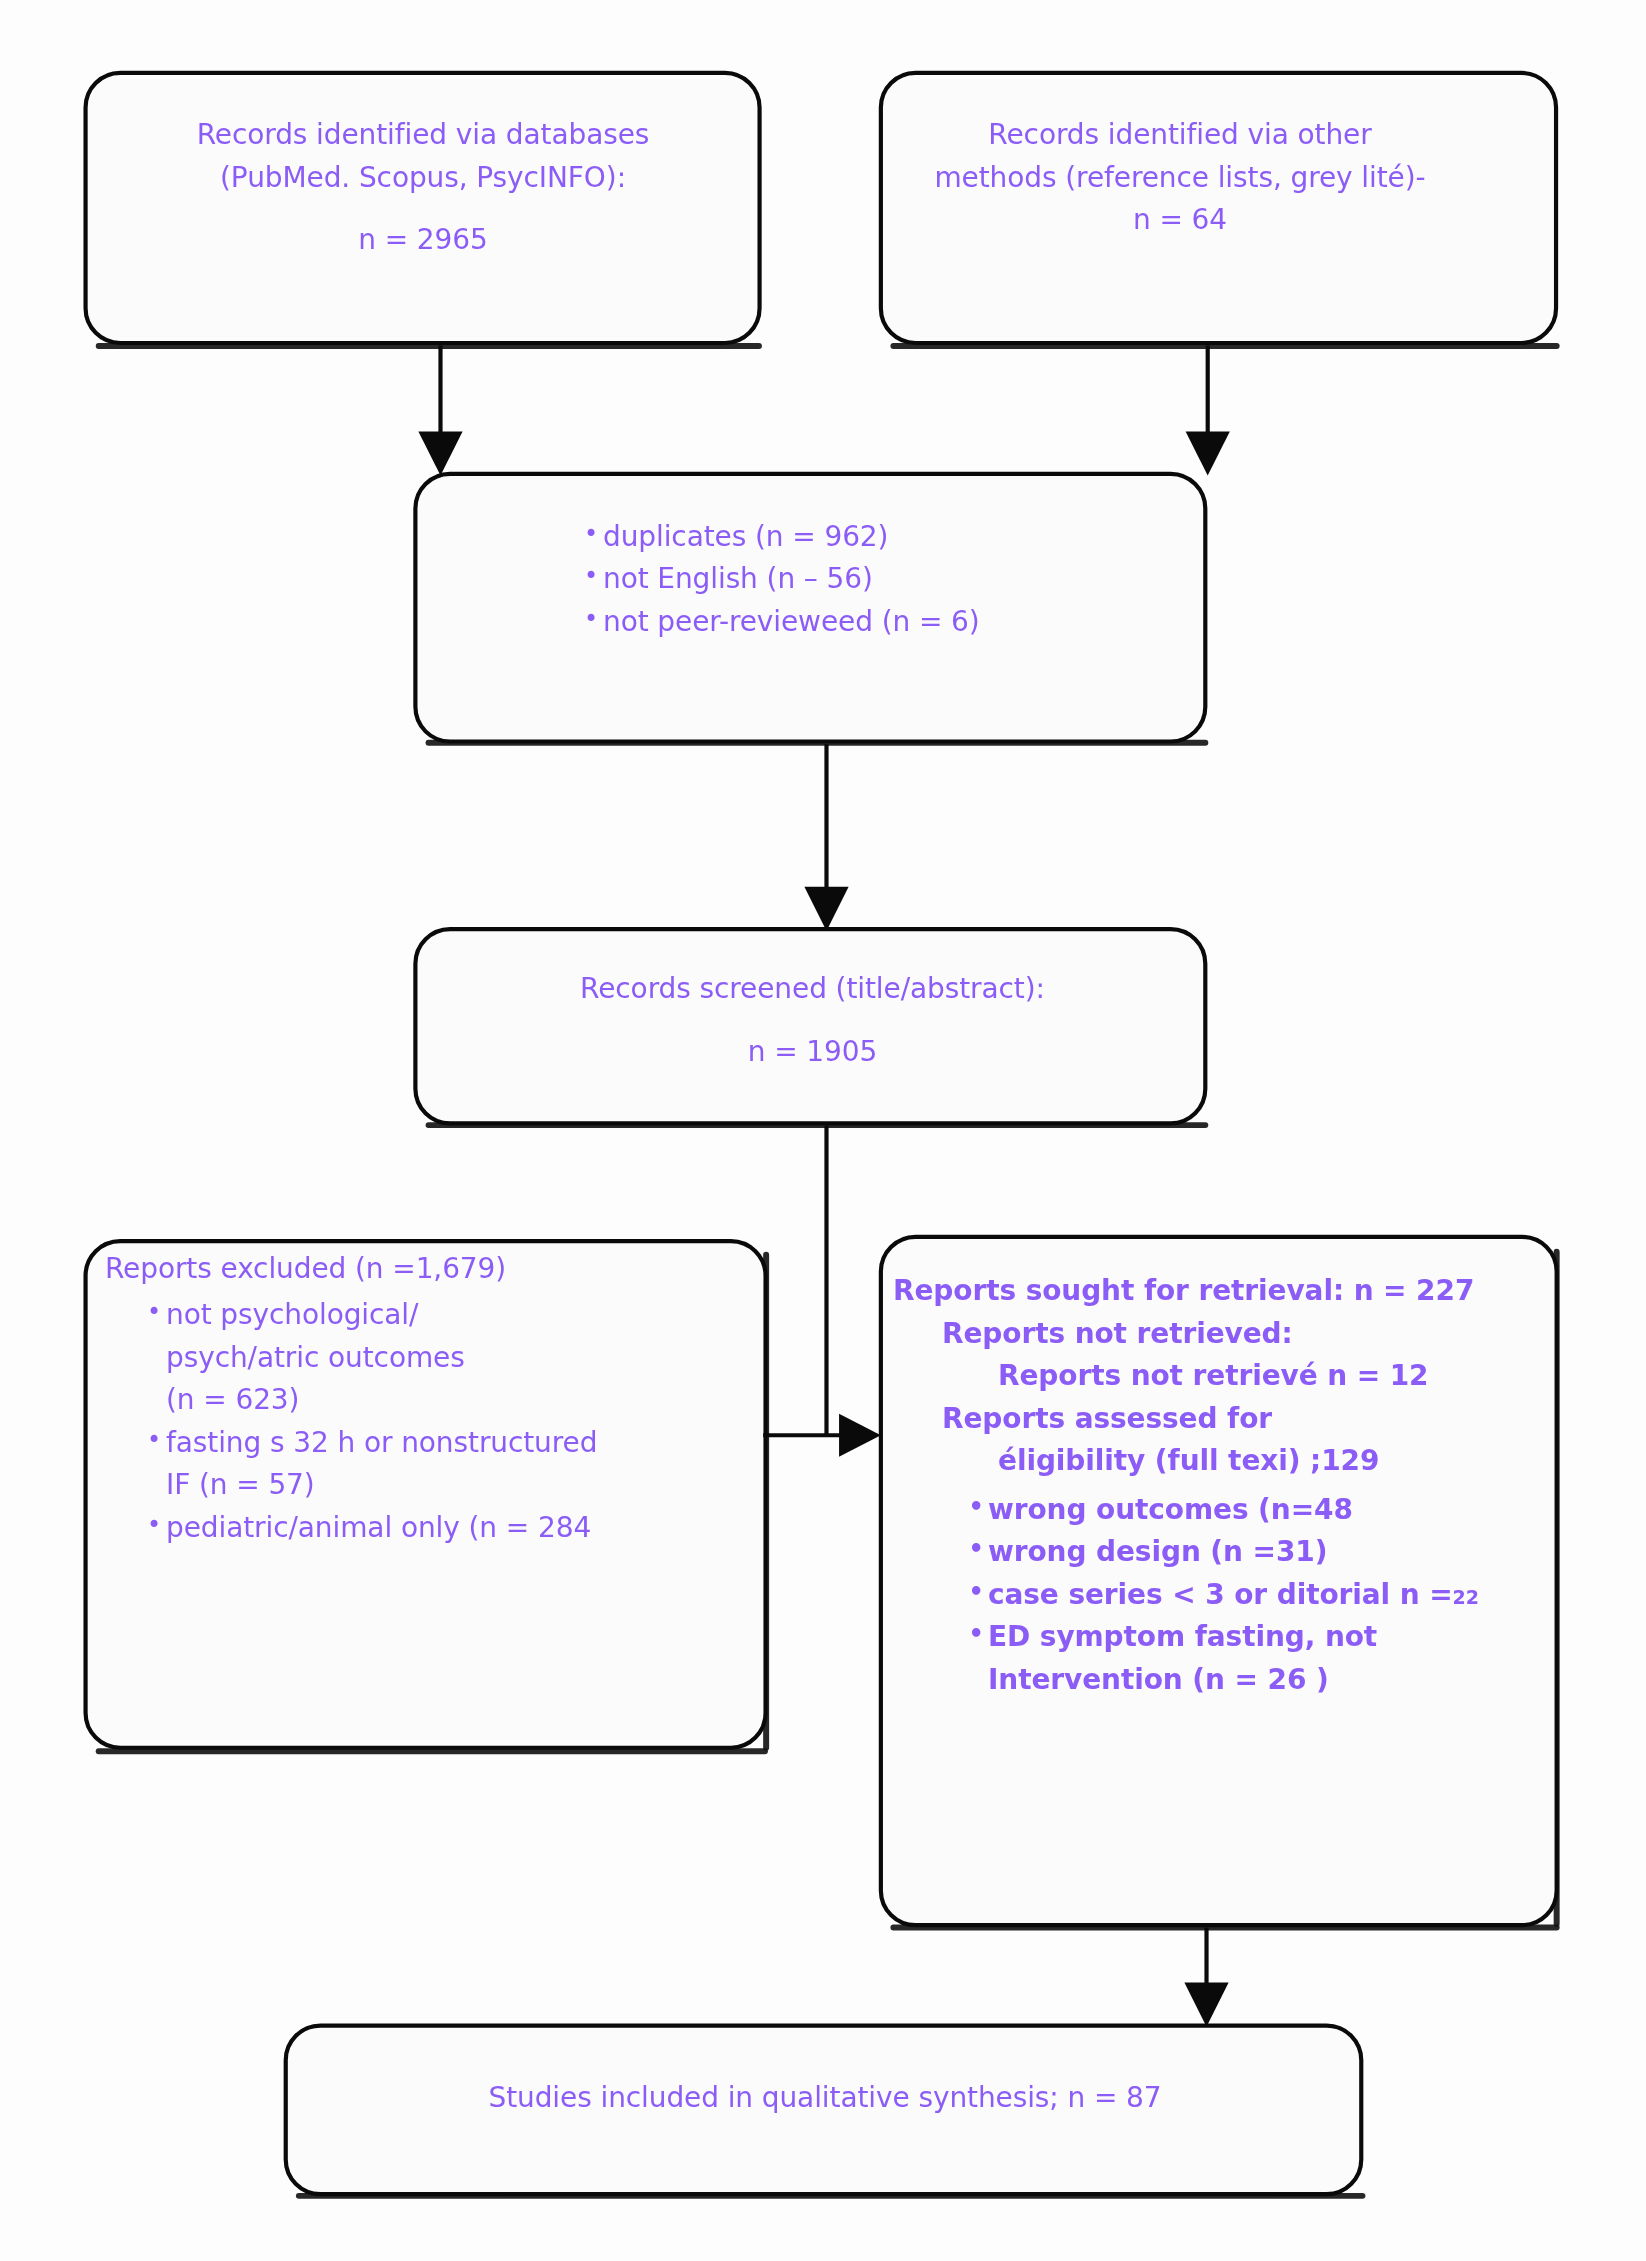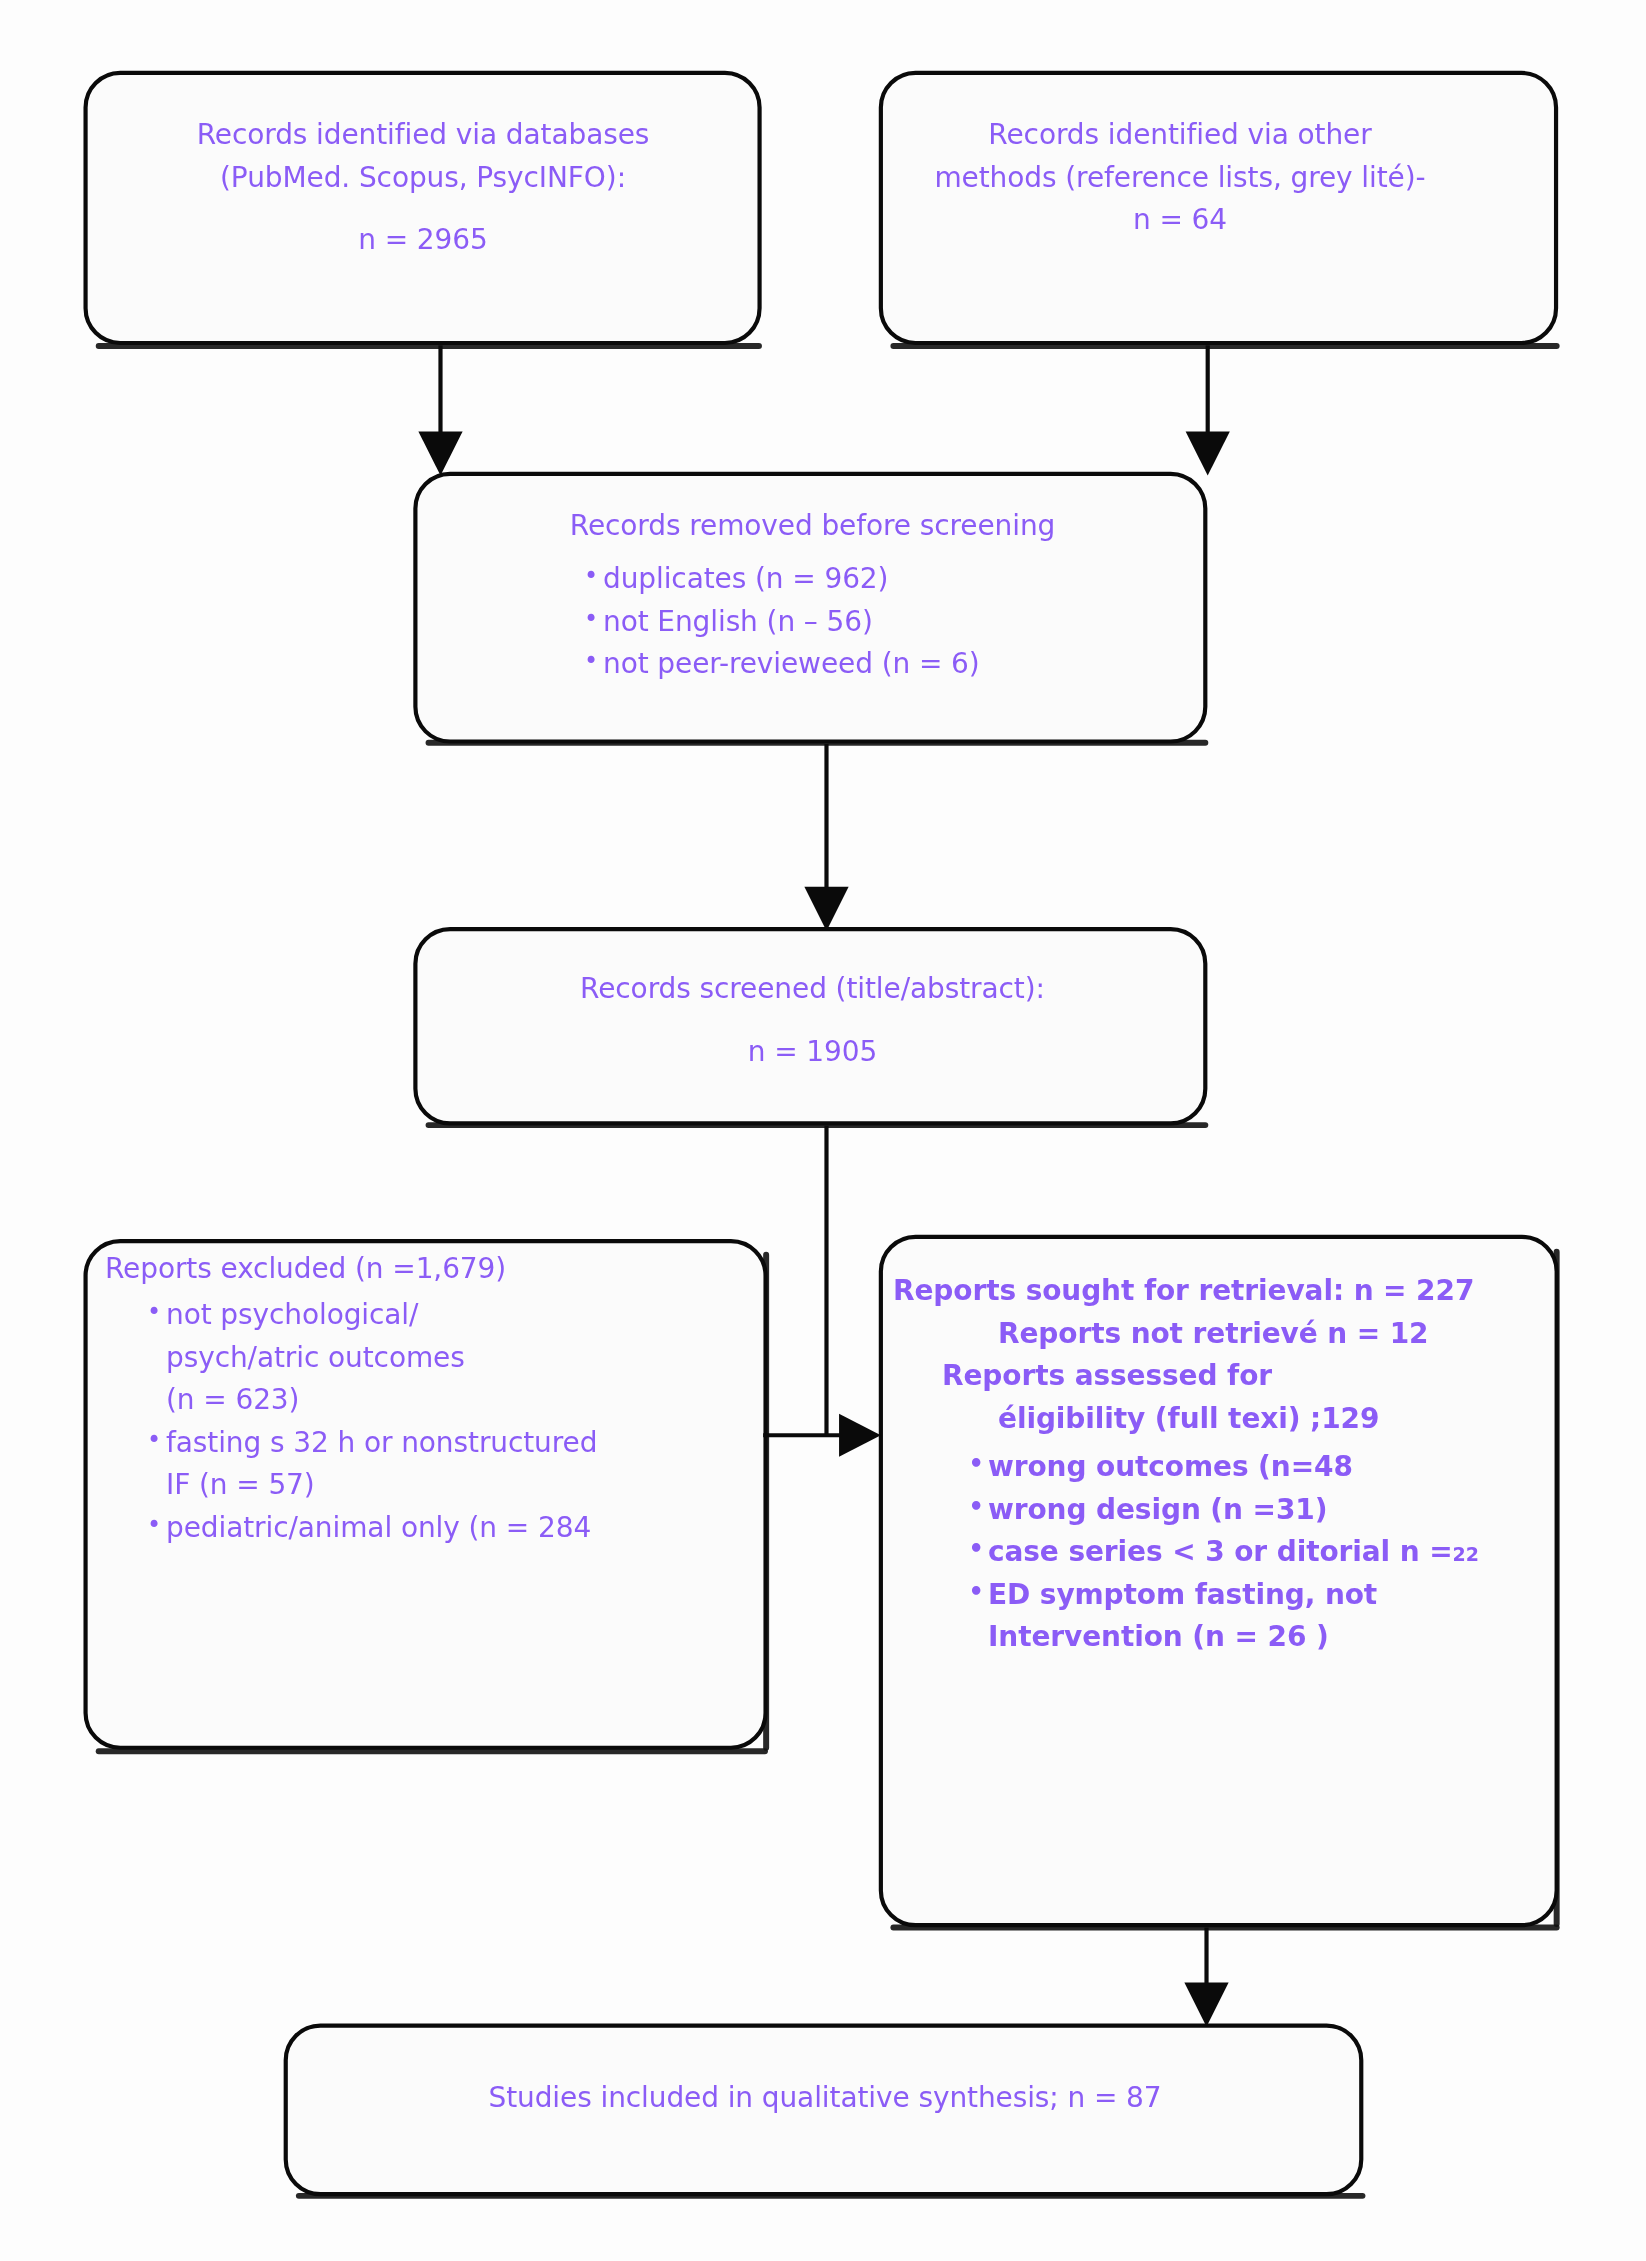--- a/index.html
+++ b/index.html
@@ -147,21 +147,20 @@
     <span class="tline" style="margin-top:20.3px;">n = 2965</span>
   </div>
 
   <div class="node-text centered" id="box-other-text">
     <span class="tline">Records identified via other</span>
     <span class="tline">methods (reference lists, grey lité)-</span>
     <span class="tline">n = 64</span>
   </div>
 
   <div class="node-text centered" id="box-removed-text">
-    <span class="tline">Records removed before screening</span>
     <div class="bullets" style="text-align:left;">
       <div class="bullet-row">
         <span class="bullet-dot">•</span>
         <span class="bullet-text">duplicates (n = 962)</span>
       </div>
       <div class="bullet-row">
         <span class="bullet-dot">•</span>
         <span class="bullet-text">not English (n – 56)</span>
       </div>
       <div class="bullet-row">
@@ -198,20 +197,21 @@
         <span class="bullet-dot">•</span>
         <span class="bullet-text">
           <span class="tline">pediatric/animal only (n = 284</span>
         </span>
       </div>
     </div>
   </div>
 
   <div class="node-text" id="box-sought-text">
     <span class="tline">Reports sought for retrieval: n = 227</span>
+    <span class="tline sub-indent">Reports not retrieved:</span>
     <span class="tline sub-indent2">Reports not retrievé n = 12</span>
     <span class="tline sub-indent">Reports assessed for</span>
     <span class="tline sub-indent2">éligibility (full texi) ;129</span>
     <div class="bullets">
       <div class="bullet-row">
         <span class="bullet-dot">•</span>
         <span class="bullet-text">wrong outcomes (n=48</span>
       </div>
       <div class="bullet-row">
         <span class="bullet-dot">•</span>

